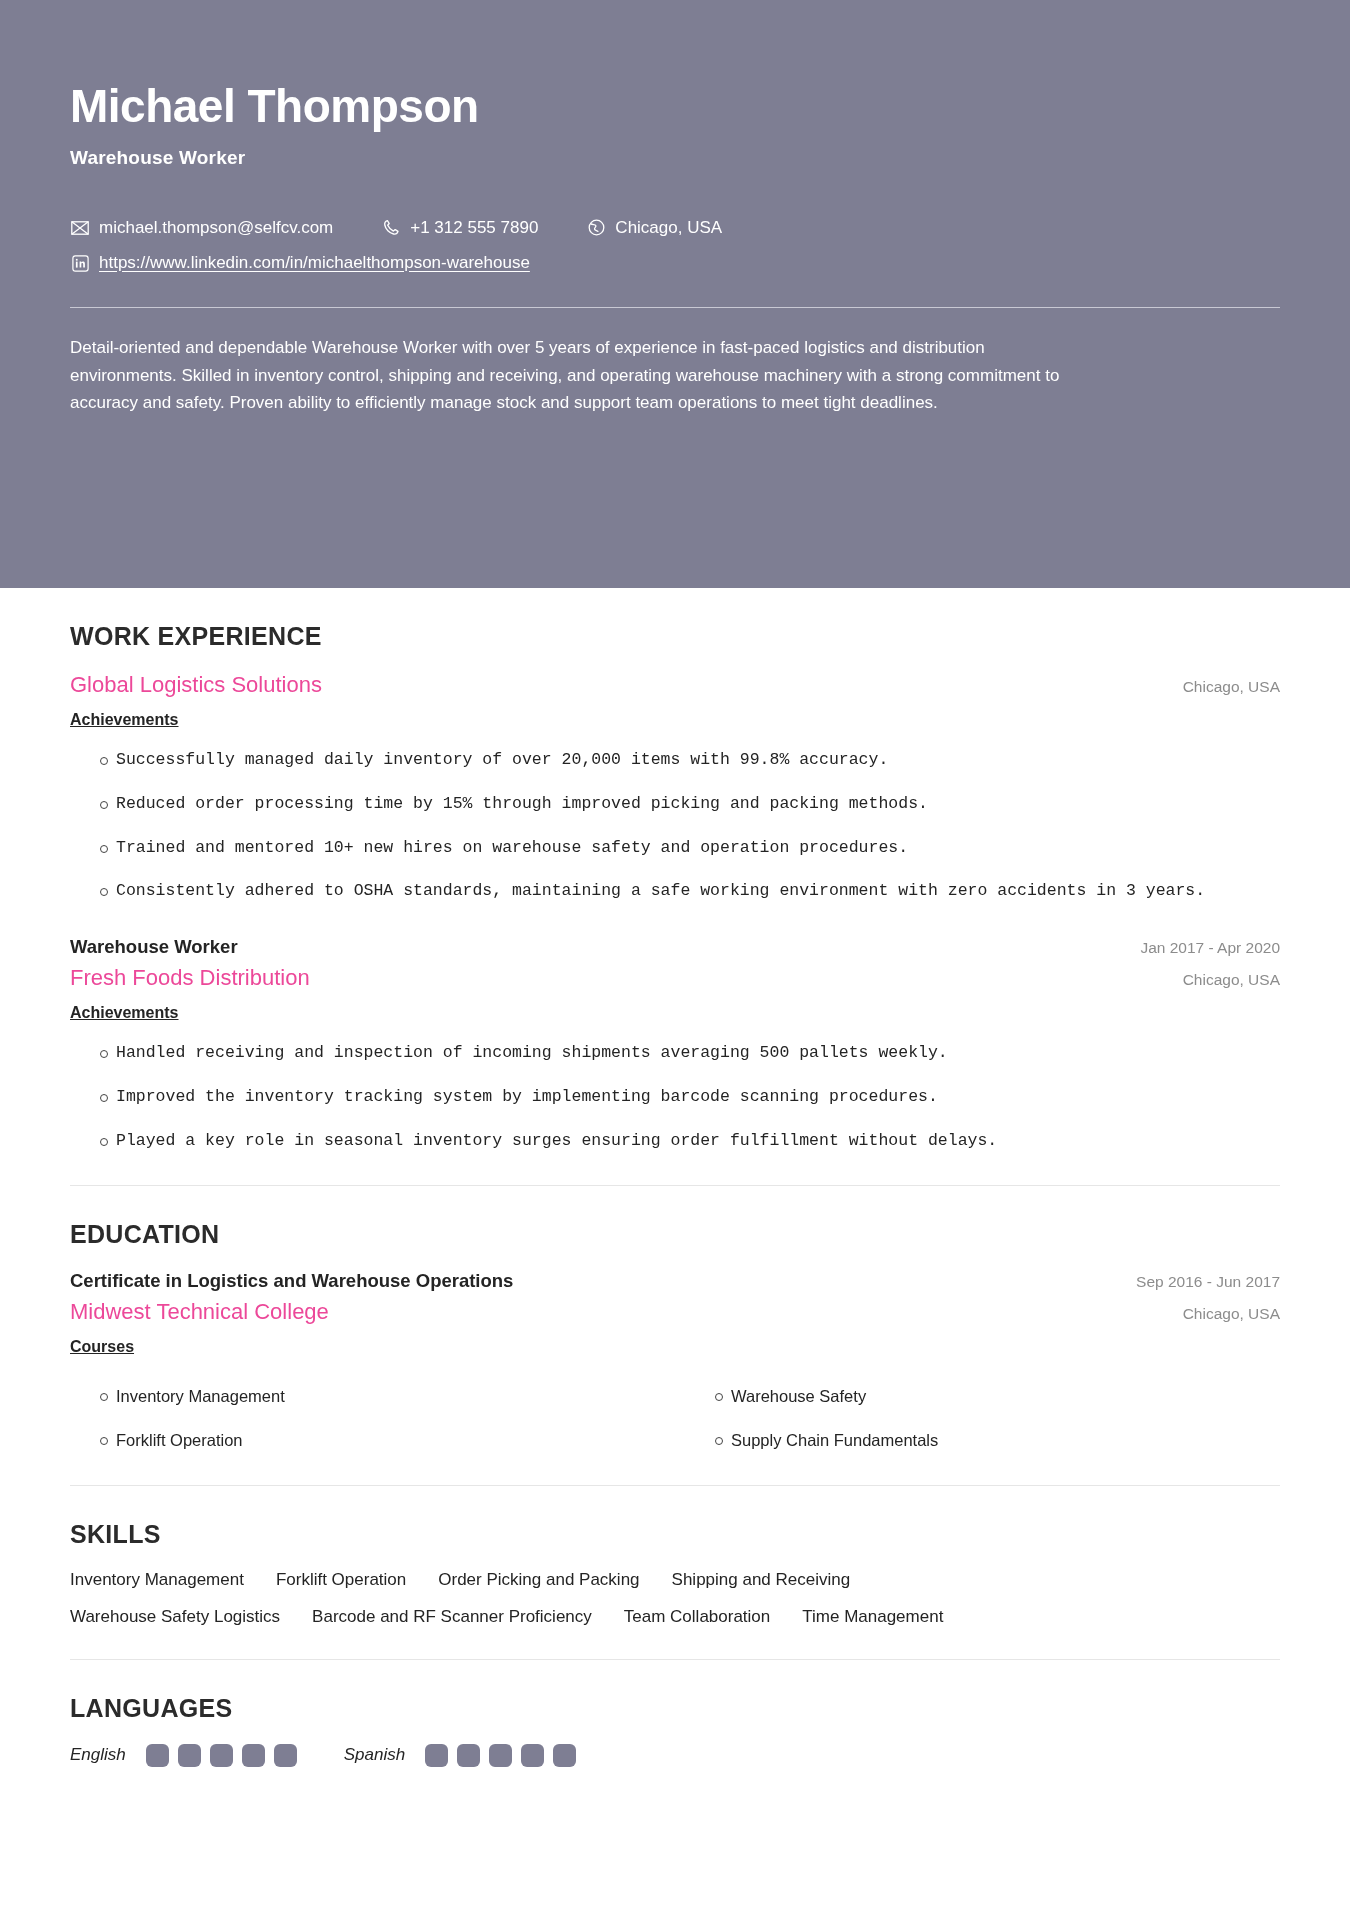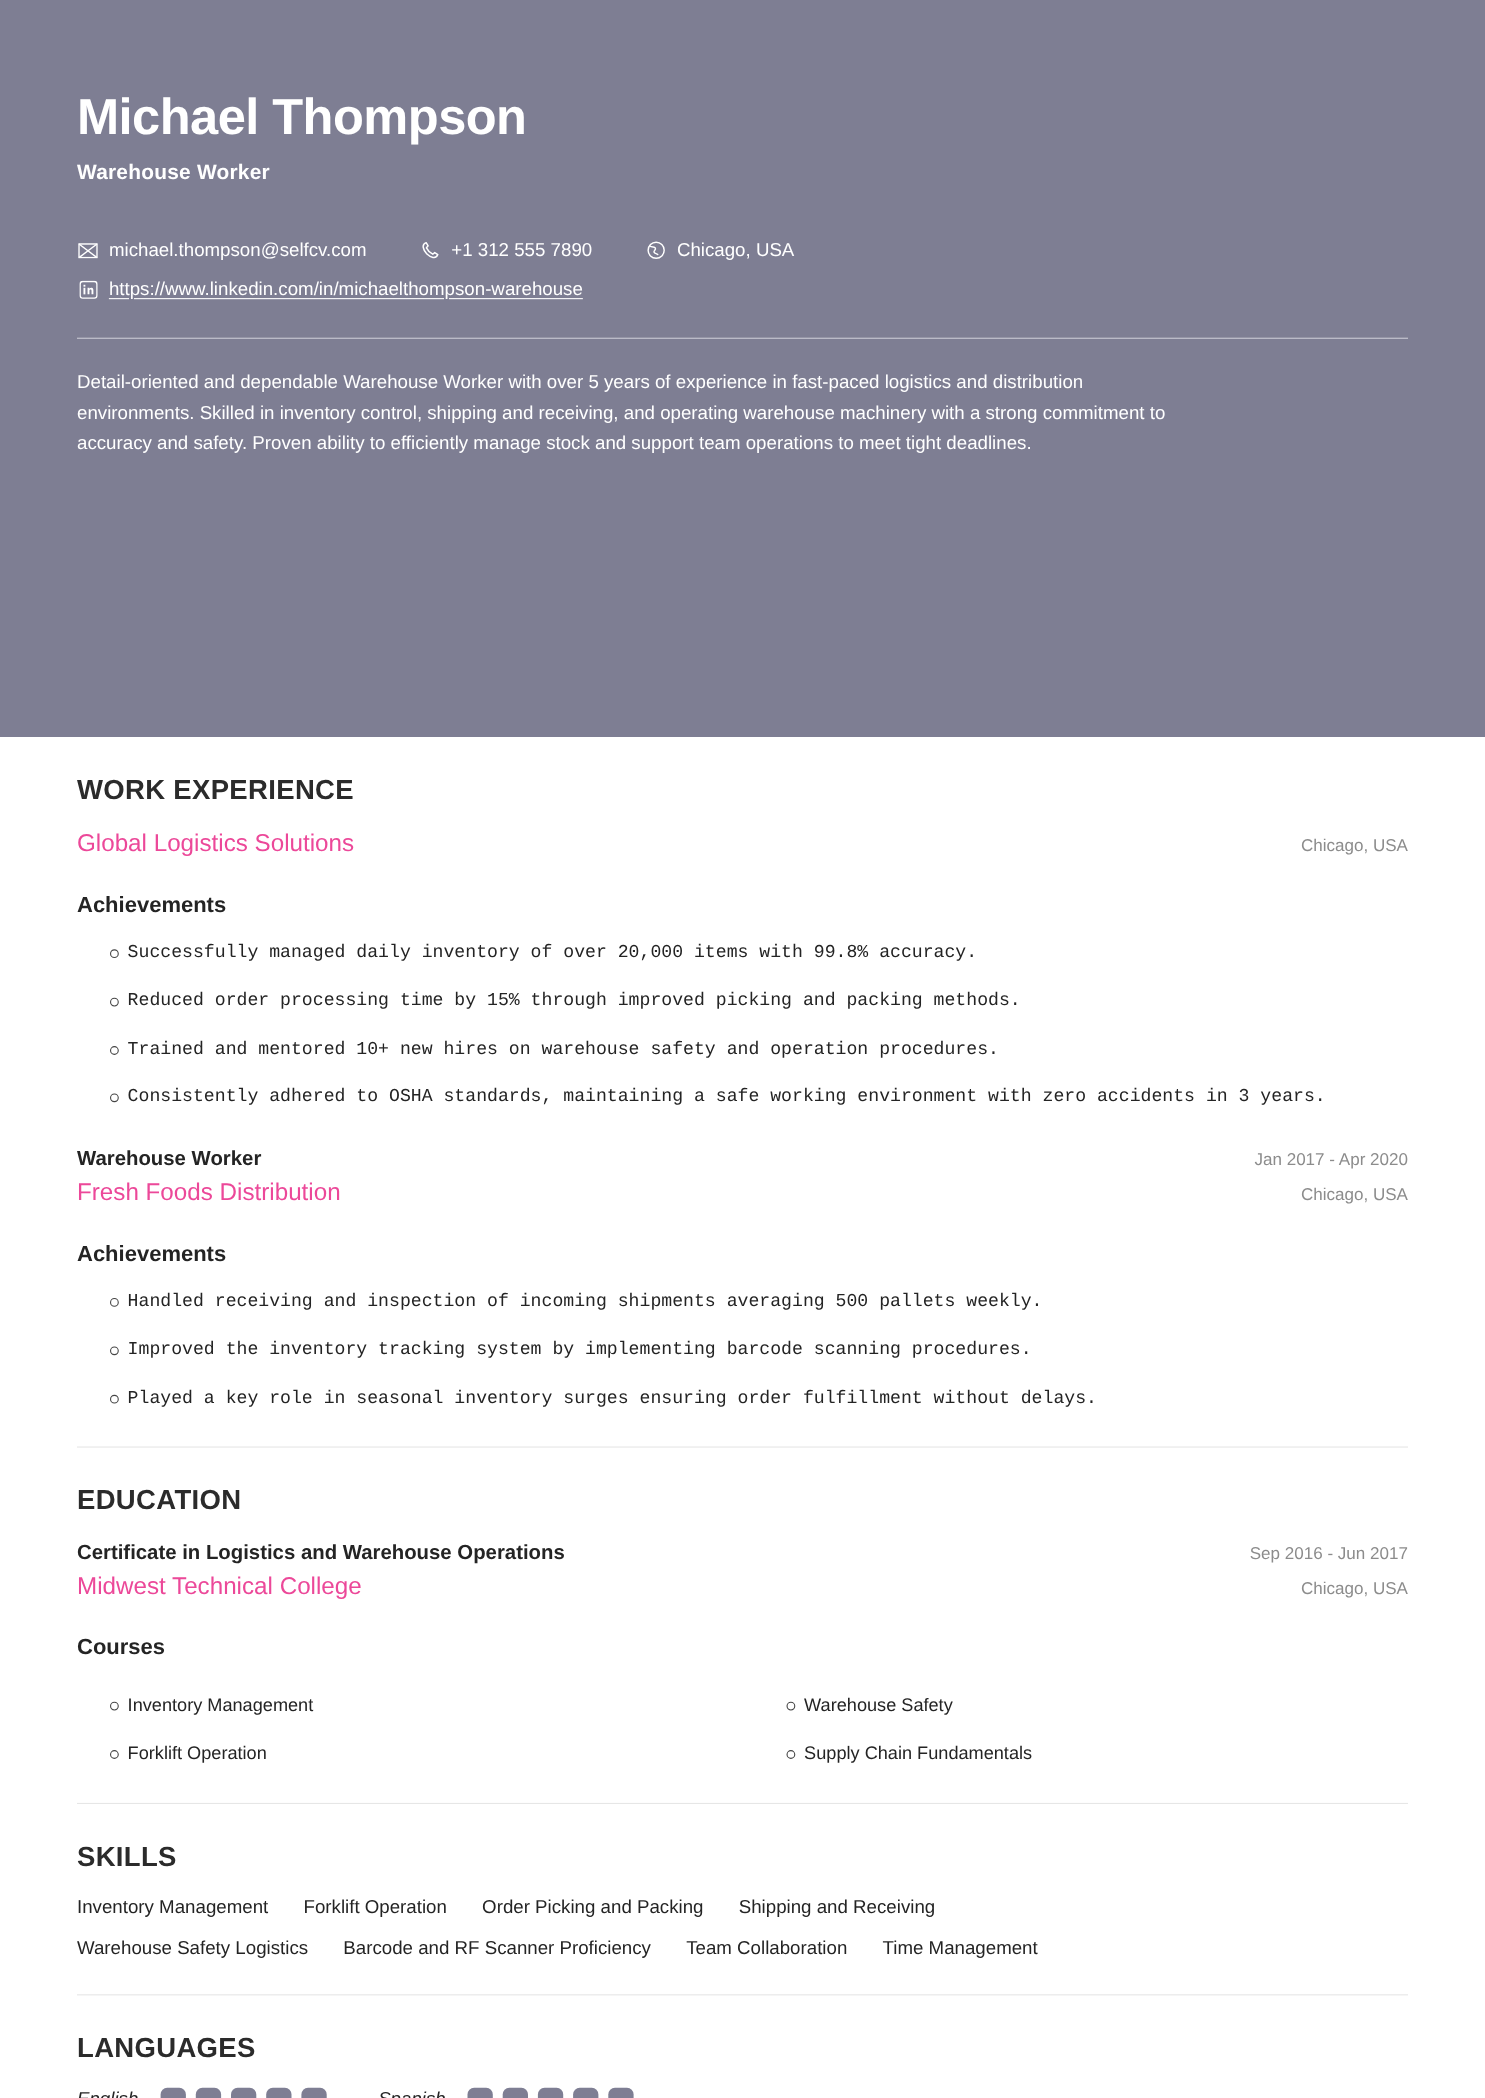--- a/index.html
+++ b/index.html
@@ -8,21 +8,21 @@
     background:#ffffff;
     font-family:"Liberation Sans", sans-serif;
   }
   body { width:1350px; min-height:1907px; }
 
   
   .header {
     background:#7e7e93;
     color:#ffffff;
     padding:58px 70px 0 70px;
-    height:670px;
+    height:588px;
   }
   .name {
     font-size:46px;
     font-weight:bold;
     letter-spacing:-0.5px;
     line-height:1.15;
     margin-top:22px;
   }
   .job-title {
     font-size:19px;
@@ -113,24 +113,25 @@
     font-size:22px;
     color:#ec4899;
   }
   .entry-loc {
     font-size:15.5px;
     color:#8c8c8c;
     white-space:nowrap;
     padding-left:16px;
   }
   .sublabel {
-    font-size:20px;
-    font-weight:bold;
-    color:#242424;
-    margin-top:32px;
+    font-size:16px;
+    font-weight:bold;
+    color:#242424;
+    margin-top:13px;
+    text-decoration:underline;
   }
   ul.bullets {
     list-style:none;
     margin-top:9px;
     font-family:Liberation Mono, monospace;
   }
   ul.bullets li {
     position:relative;
     padding-left:46px;
     font-size:16.5px;

